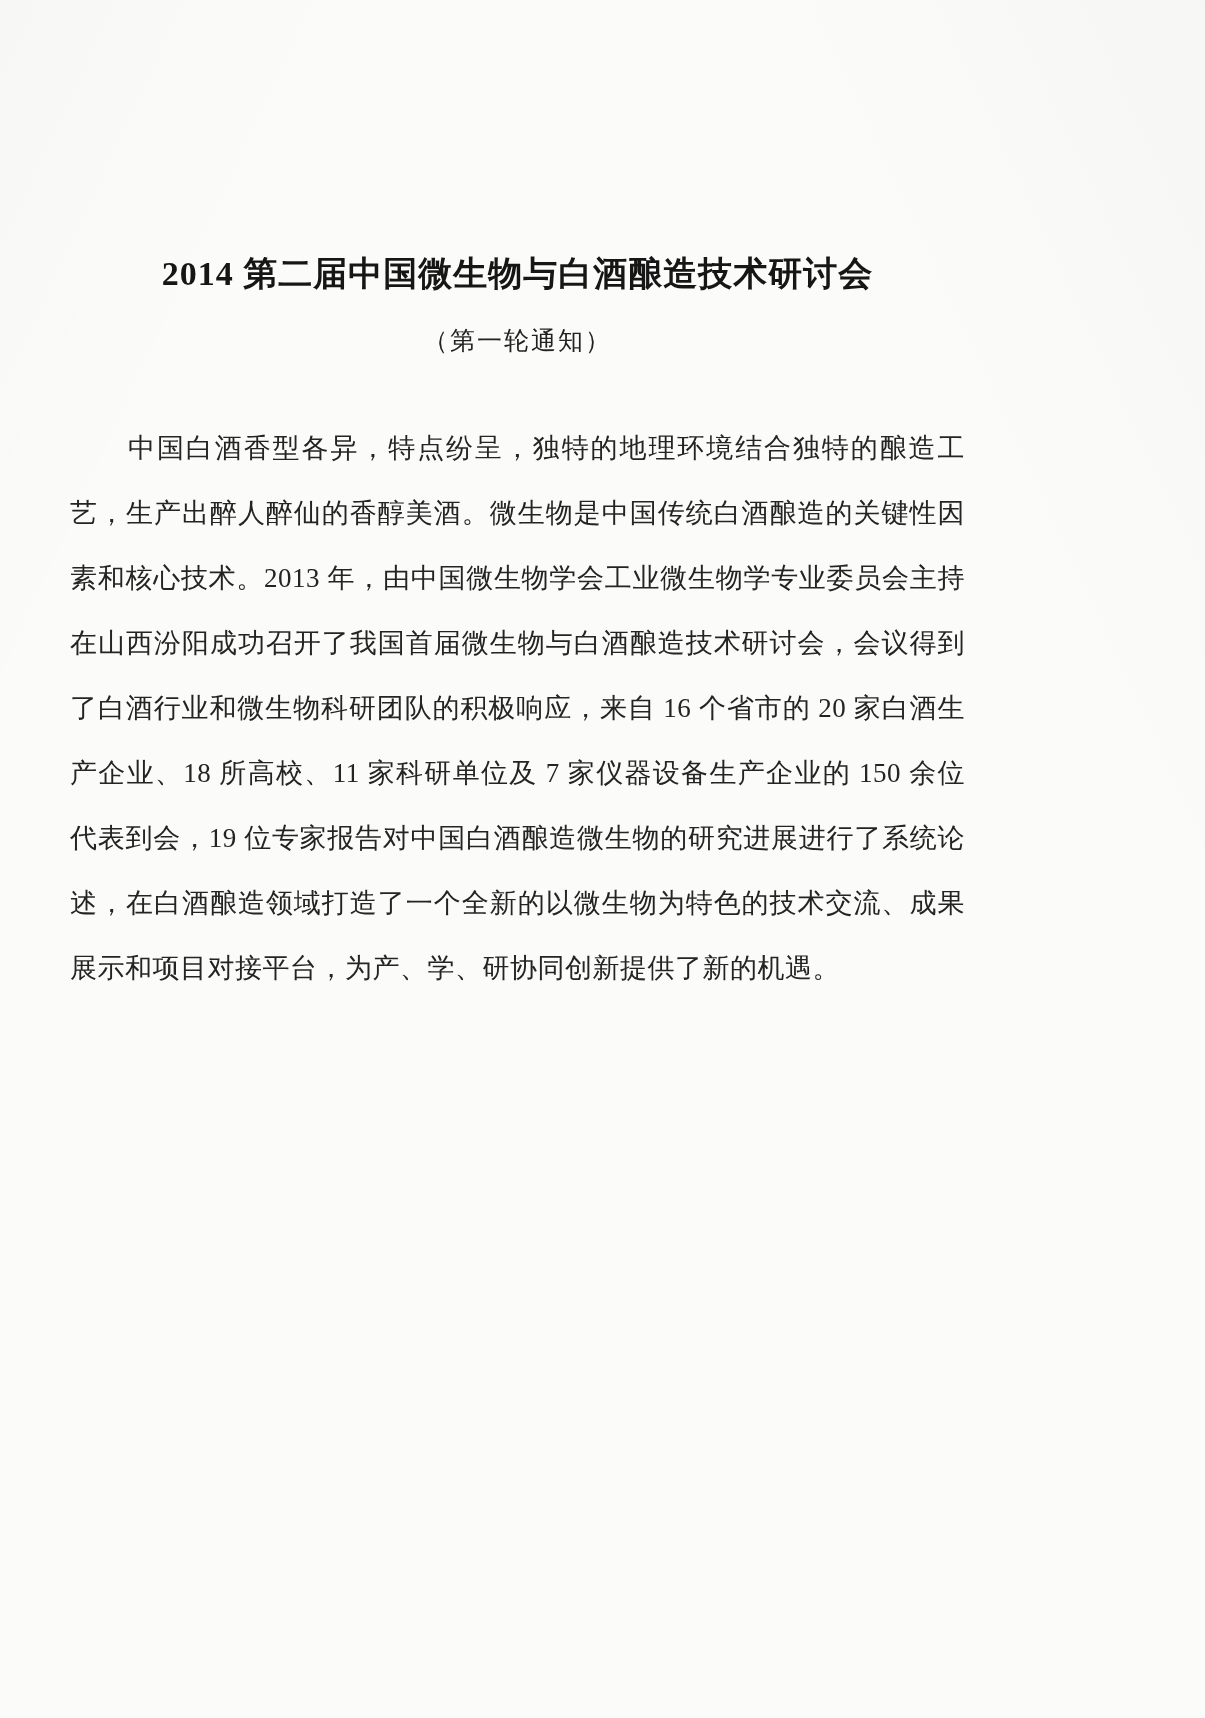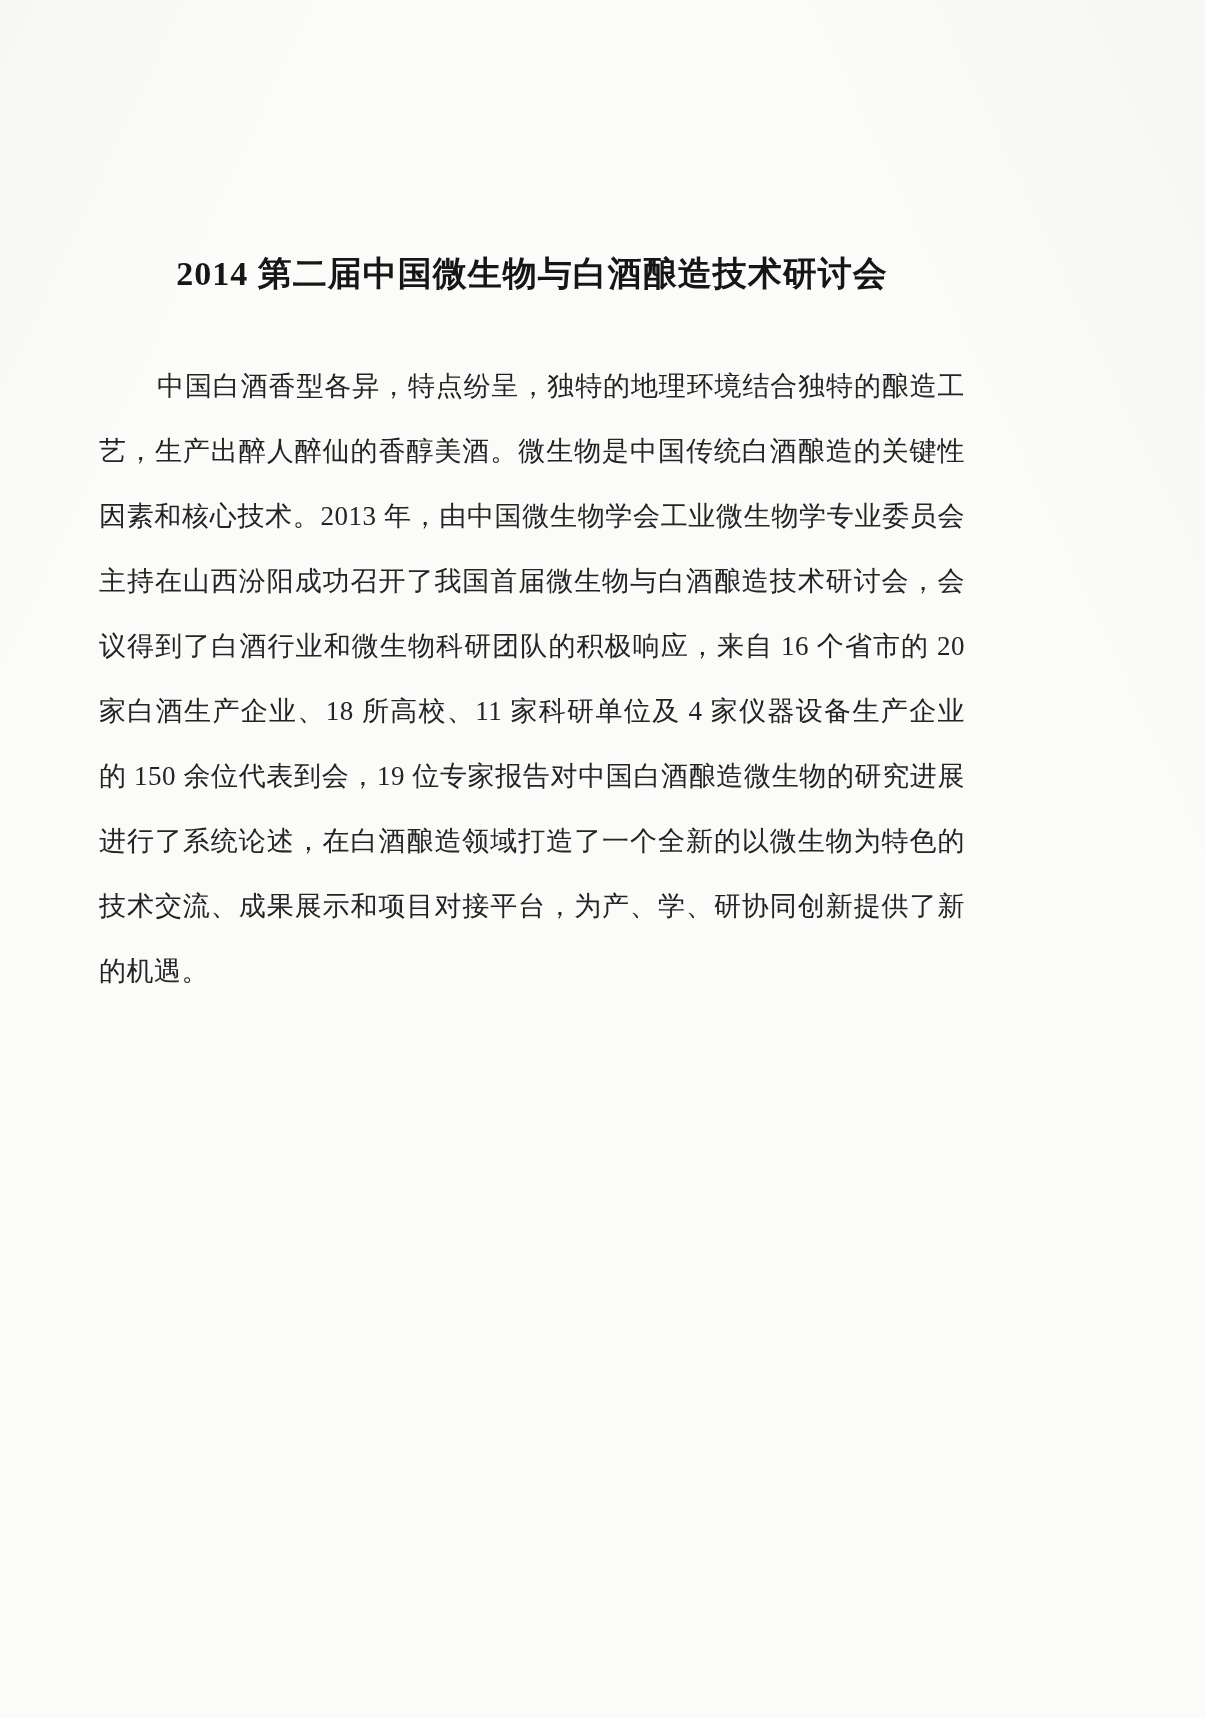--- a/index.html
+++ b/index.html
@@ -14,21 +14,21 @@
       linear-gradient(245deg, rgba(0,0,0,0.02) 0%, rgba(0,0,0,0) 22%),
       #fbfbf9;
     font-family: "Liberation Serif", "DejaVu Serif", serif;
     color: #1f1f1f;
     overflow: hidden;
   }
   .page {
     box-sizing: border-box;
     width: 1205px;
     height: 1718px;
-    padding: 252px 240px 0 99px;
+    padding: 252px 240px 0 70px;
   }
   .doc-title {
     margin: 0;
     font-size: 34px;
     line-height: 44px;
     font-weight: 700;
     text-align: center;
     letter-spacing: 1px;
     color: #161616;
     white-space: nowrap;
@@ -54,16 +54,17 @@
   .para.first {
     margin-top: 58px;
   }
 </style>
 </head>
 <body>
 
 <main class="page">
   <h1 class="doc-title">2014 第二届中国微生物与白酒酿造技术研讨会</h1>
 
+  <div class="doc-subtitle">（第一轮通知）</div>
 
-  <p class="para first">中国白酒香型各异，特点纷呈，独特的地理环境结合独特的酿造工艺，生产出醉人醉仙的香醇美酒。微生物是中国传统白酒酿造的关键性因素和核心技术。2013 年，由中国微生物学会工业微生物学专业委员会主持在山西汾阳成功召开了我国首届微生物与白酒酿造技术研讨会，会议得到了白酒行业和微生物科研团队的积极响应，来自 16 个省市的 20 家白酒生产企业、18 所高校、11 家科研单位及 4 家仪器设备生产企业的 150 余位代表到会，19 位专家报告对中国白酒酿造微生物的研究进展进行了系统论述，在白酒酿造领域打造了一个全新的以微生物为特色的技术交流、成果展示和项目对接平台，为产、学、研协同创新提供了新的机遇。</p>
+  <p class="para first">中国白酒香型各异，特点纷呈，独特的地理环境结合独特的酿造工艺，生产出醉人醉仙的香醇美酒。微生物是中国传统白酒酿造的关键性因素和核心技术。2013 年，由中国微生物学会工业微生物学专业委员会主持在山西汾阳成功召开了我国首届微生物与白酒酿造技术研讨会，会议得到了白酒行业和微生物科研团队的积极响应，来自 16 个省市的 20 家白酒生产企业、18 所高校、11 家科研单位及 7 家仪器设备生产企业的 150 余位代表到会，19 位专家报告对中国白酒酿造微生物的研究进展进行了系统论述，在白酒酿造领域打造了一个全新的以微生物为特色的技术交流、成果展示和项目对接平台，为产、学、研协同创新提供了新的机遇。</p>
 
 </main>
 
 </body></html>

